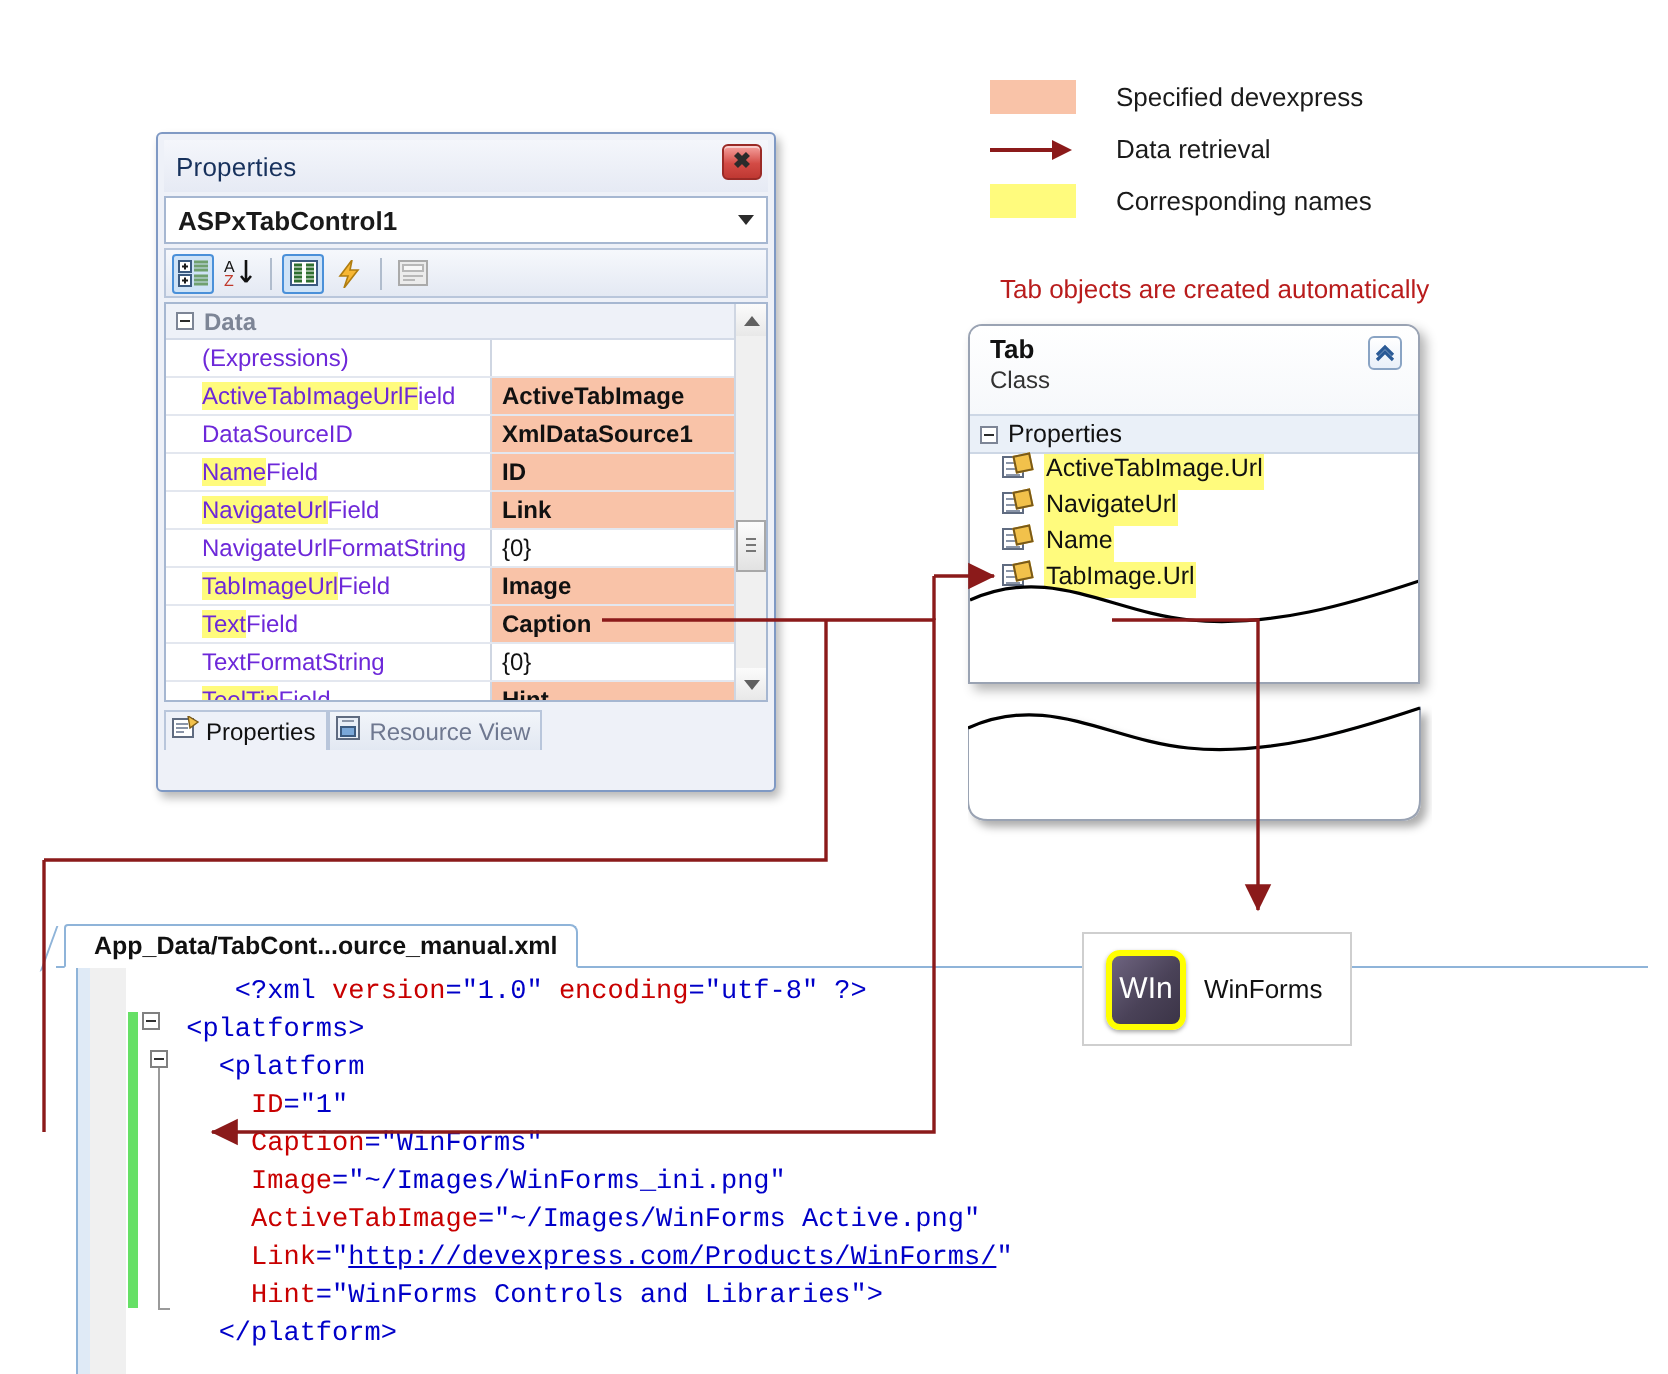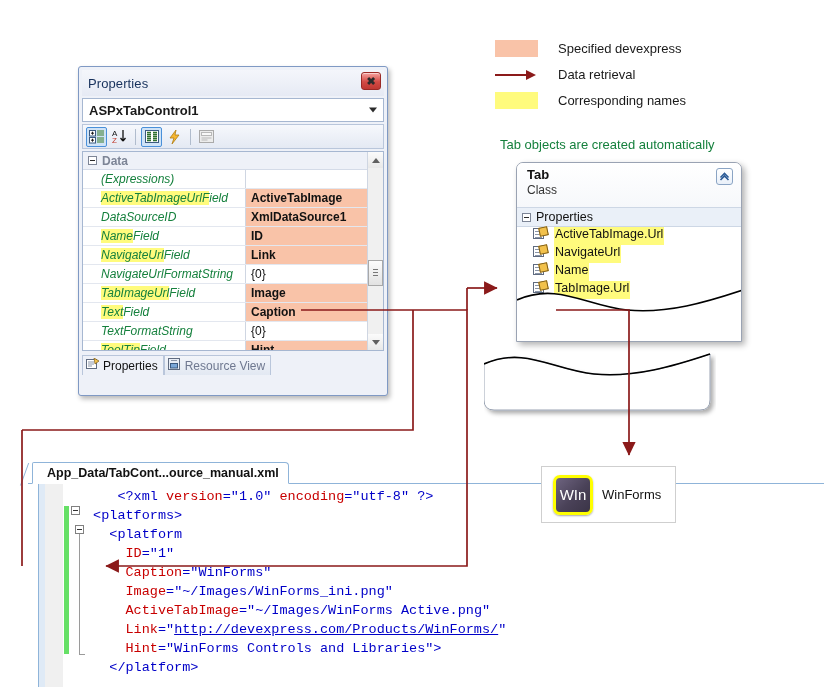--- a/index.html
+++ b/index.html
@@ -96,22 +96,22 @@
   }
   .prop-row {
     display: flex; height: 19px; align-items: stretch;
     border-bottom: 1px solid #e3e7ef;
     font-size: 12px;
   }
   .prop-name {
     width: 163px; flex: 0 0 163px;
     border-right: 1px solid #cfd6e2;
     display: flex; align-items: center;
-    padding-left: 18px; color: #15803d;
-    overflow: hidden; white-space: nowrap; font-style: italic;
+    padding-left: 18px; color: #6d28d9;
+    overflow: hidden; white-space: nowrap;
   }
   .prop-val {
     flex: 1 1 auto; display: flex; align-items: center;
     padding-left: 5px; color: #111; overflow: hidden; white-space: nowrap;
   }
   .prop-val.spec { background: #f9c3a8; font-weight: bold; }
   .hl-name { background: #fffb7d; }
   #grid-scrollbar {
     position: absolute; right: 0; top: 0; width: 16px; bottom: 0;
     background: #f0f0f0; border-left: 1px solid #cfd6e2;
@@ -155,32 +155,31 @@
   .lg-arrow { width: 43px; height: 17px; position: relative; flex: 0 0 auto; }
   .lg-arrow::before {
     content:""; position:absolute; left:0; top:8px; width:33px; height:2px; background:#8b1a1a;
   }
   .lg-arrow::after {
     content:""; position:absolute; left:31px; top:4px;
     width:0;height:0;border-top:5px solid transparent;border-bottom:5px solid transparent;border-left:10px solid #8b1a1a;
   }
   .lg-label { font-size: 13px; color: #1a1a1a; margin-left: 20px; }
   #legend-note {
-    left: 500px; top: 137px; font-size: 13px; color: #15803d;
+    left: 500px; top: 137px; font-size: 13px; color: #b91c1c;
   }
 
   
   #tabclass {
     left: 484px; top: 162px; width: 226px; height: 180px;
     background: #fff;
     border: 1px solid #9aa3b3;
     border-top-left-radius: 7px; border-top-right-radius: 7px;
     box-shadow: 3px 3px 6px rgba(0,0,0,0.3);
     overflow: hidden;
-    margin-left: 32px;
   }
   #tabclass-header {
     height: 44px; padding: 4px 8px 0 10px; position: relative;
     background: linear-gradient(to bottom,#ffffff,#f6f8fb);
   }
   #tabclass-name { font-size: 13px; font-weight: bold; color: #111; }
   #tabclass-kind { font-size: 12px; color: #333; margin-top: 1px; }
   #tabclass-collapse {
     position: absolute; right: 8px; top: 5px;
     width: 17px; height: 17px;

